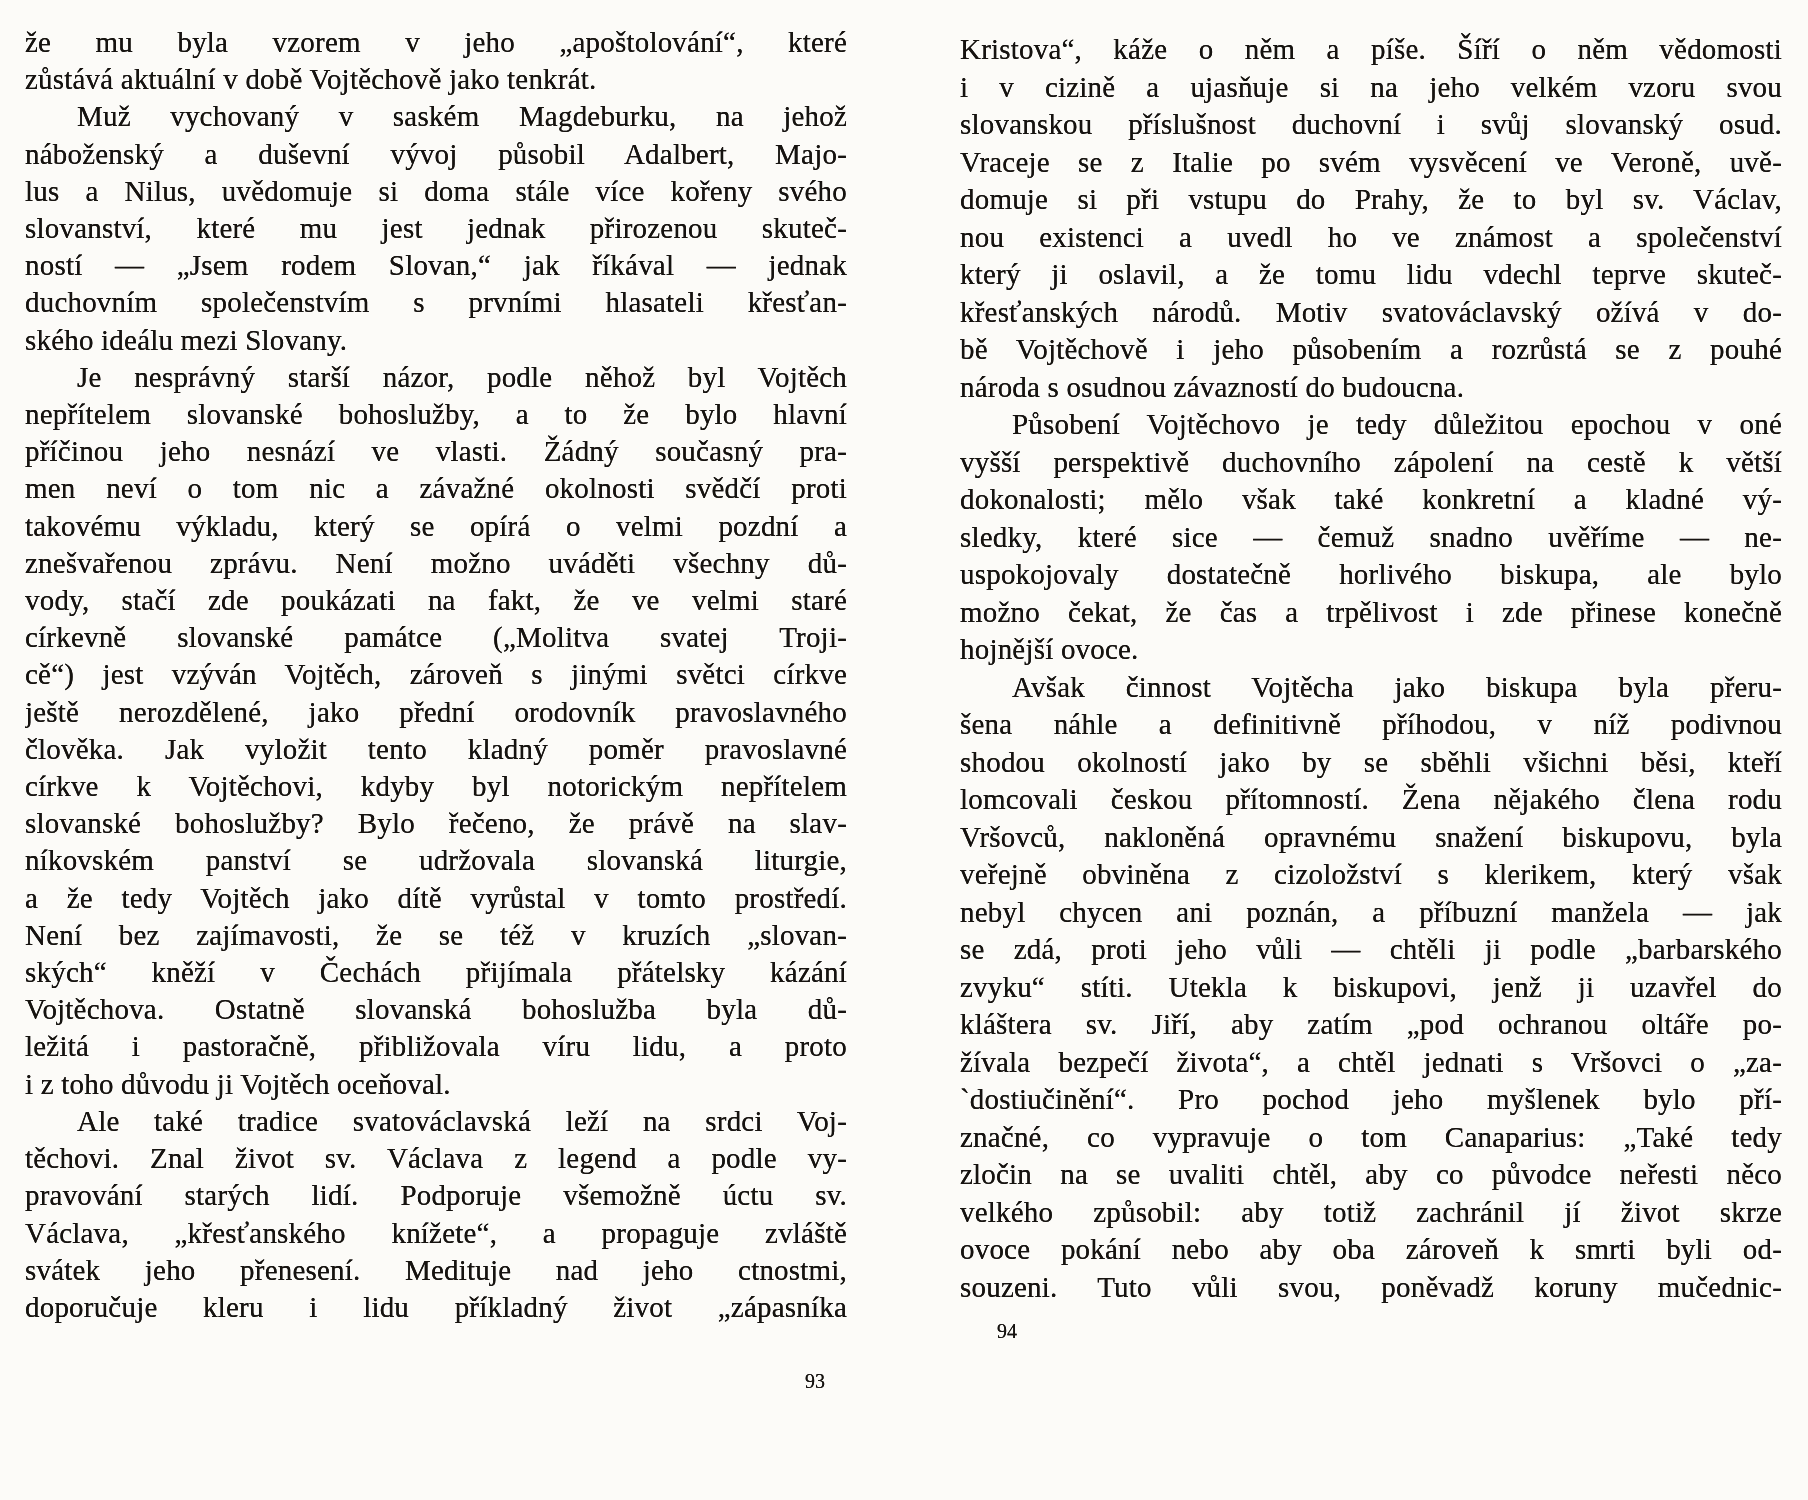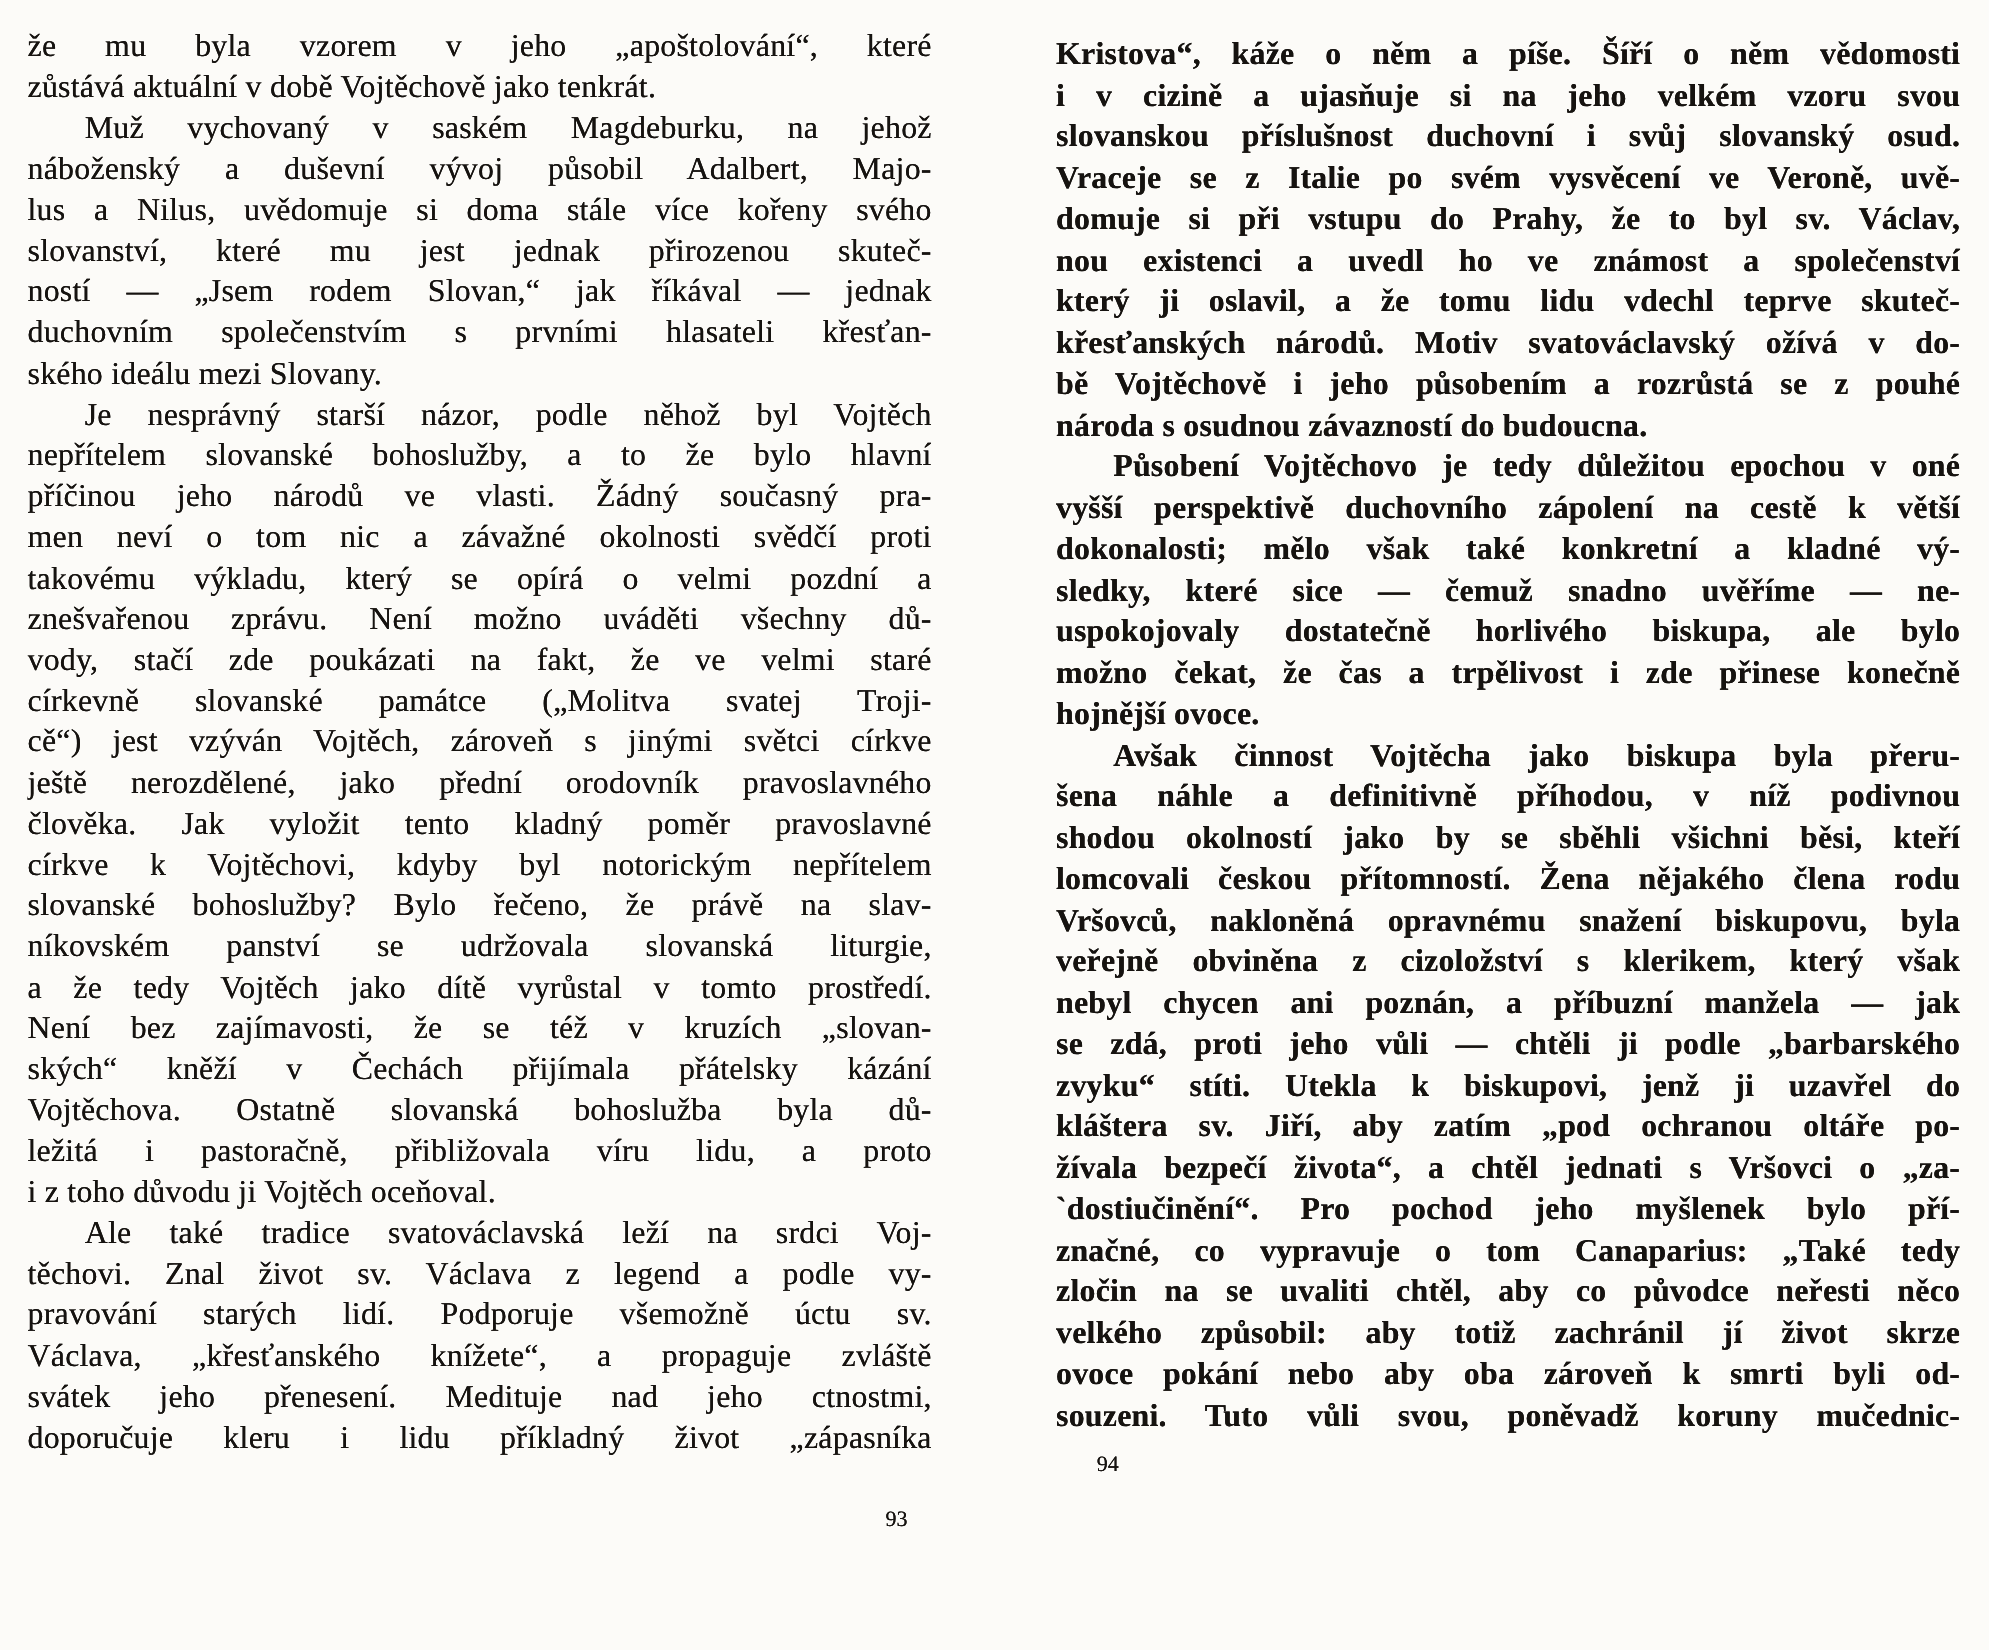--- a/index.html
+++ b/index.html
@@ -19,21 +19,21 @@
   .line {
     font-size: 29px;
     text-align: justify;
     text-align-last: justify;
     overflow: hidden;
     max-height: 38px;
     text-shadow: 0 0 0.5px currentColor;
     letter-spacing: 0.2px;
   }
   .column.left  .line { line-height: 37.2px; }
-  .column.right .line { line-height: 37.5px; font-weight: bold; }
+  .column.right .line { line-height: 37.5px; }
   .line.indent   { padding-left: 52px; }
   .line.para-end { text-align-last: left; }
   .pagenum {
     position: absolute;
     font-size: 20px;
     text-shadow: 0 0 0.5px currentColor;
   }
   .pagenum.num-left  { left: 805px; top: 1370px; }
   .pagenum.num-right { left: 963px; top: 1320px; margin-left: 34px; }
 </style>
@@ -51,21 +51,21 @@
         <div class="line">náboženský a duševní vývoj působil Adalbert, Majo-</div>
         <div class="line">lus a Nilus, uvědomuje si doma stále více kořeny svého</div>
         <div class="line">slovanství, které mu jest jednak přirozenou skuteč-</div>
         <div class="line">ností — „Jsem rodem Slovan,“ jak říkával — jednak</div>
         <div class="line">duchovním společenstvím s prvními hlasateli křesťan-</div>
         <div class="line para-end">ského ideálu mezi Slovany.</div>
       </div>
       <div class="paragraph">
         <div class="line indent">Je nesprávný starší názor, podle něhož byl Vojtěch</div>
         <div class="line">nepřítelem slovanské bohoslužby, a to že bylo hlavní</div>
-        <div class="line">příčinou jeho národů ve vlasti. Žádný současný pra-</div>
+        <div class="line">příčinou jeho nesnází ve vlasti. Žádný současný pra-</div>
         <div class="line">men neví o tom nic a závažné okolnosti svědčí proti</div>
         <div class="line">takovému výkladu, který se opírá o velmi pozdní a</div>
         <div class="line">znešvařenou zprávu. Není možno uváděti všechny dů-</div>
         <div class="line">vody, stačí zde poukázati na fakt, že ve velmi staré</div>
         <div class="line">církevně slovanské památce („Molitva svatej Troji-</div>
         <div class="line">cě“) jest vzýván Vojtěch, zároveň s jinými světci církve</div>
         <div class="line">ještě nerozdělené, jako přední orodovník pravoslavného</div>
         <div class="line">člověka. Jak vyložit tento kladný poměr pravoslavné</div>
         <div class="line">církve k Vojtěchovi, kdyby byl notorickým nepřítelem</div>
         <div class="line">slovanské bohoslužby? Bylo řečeno, že právě na slav-</div>

